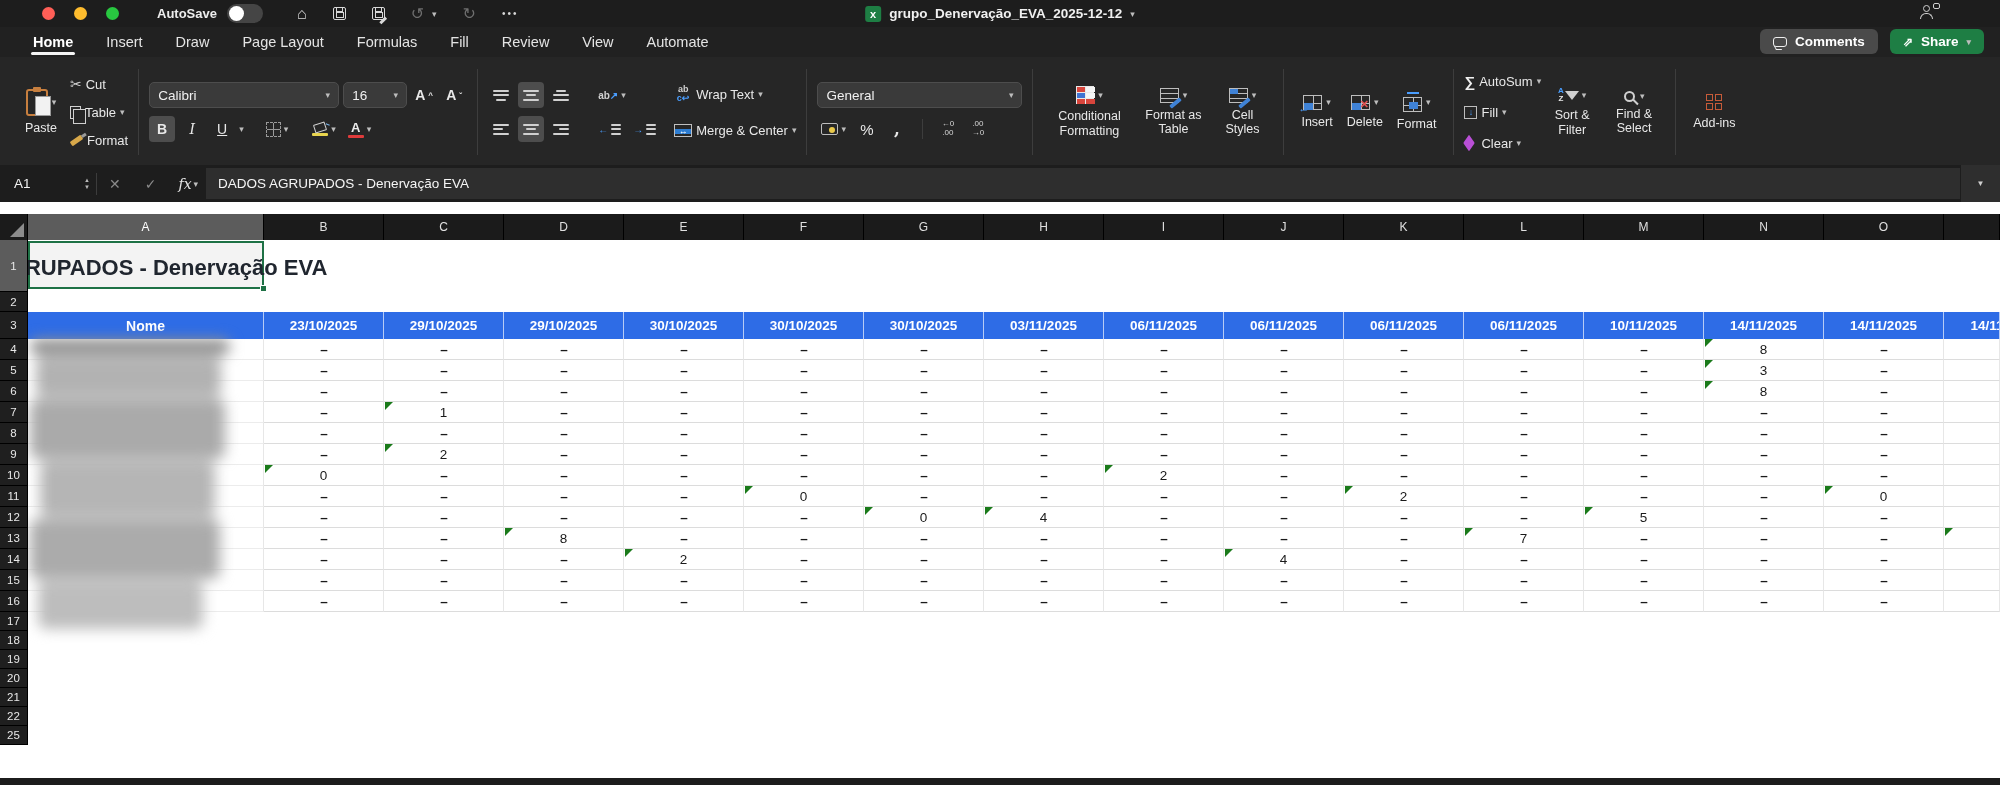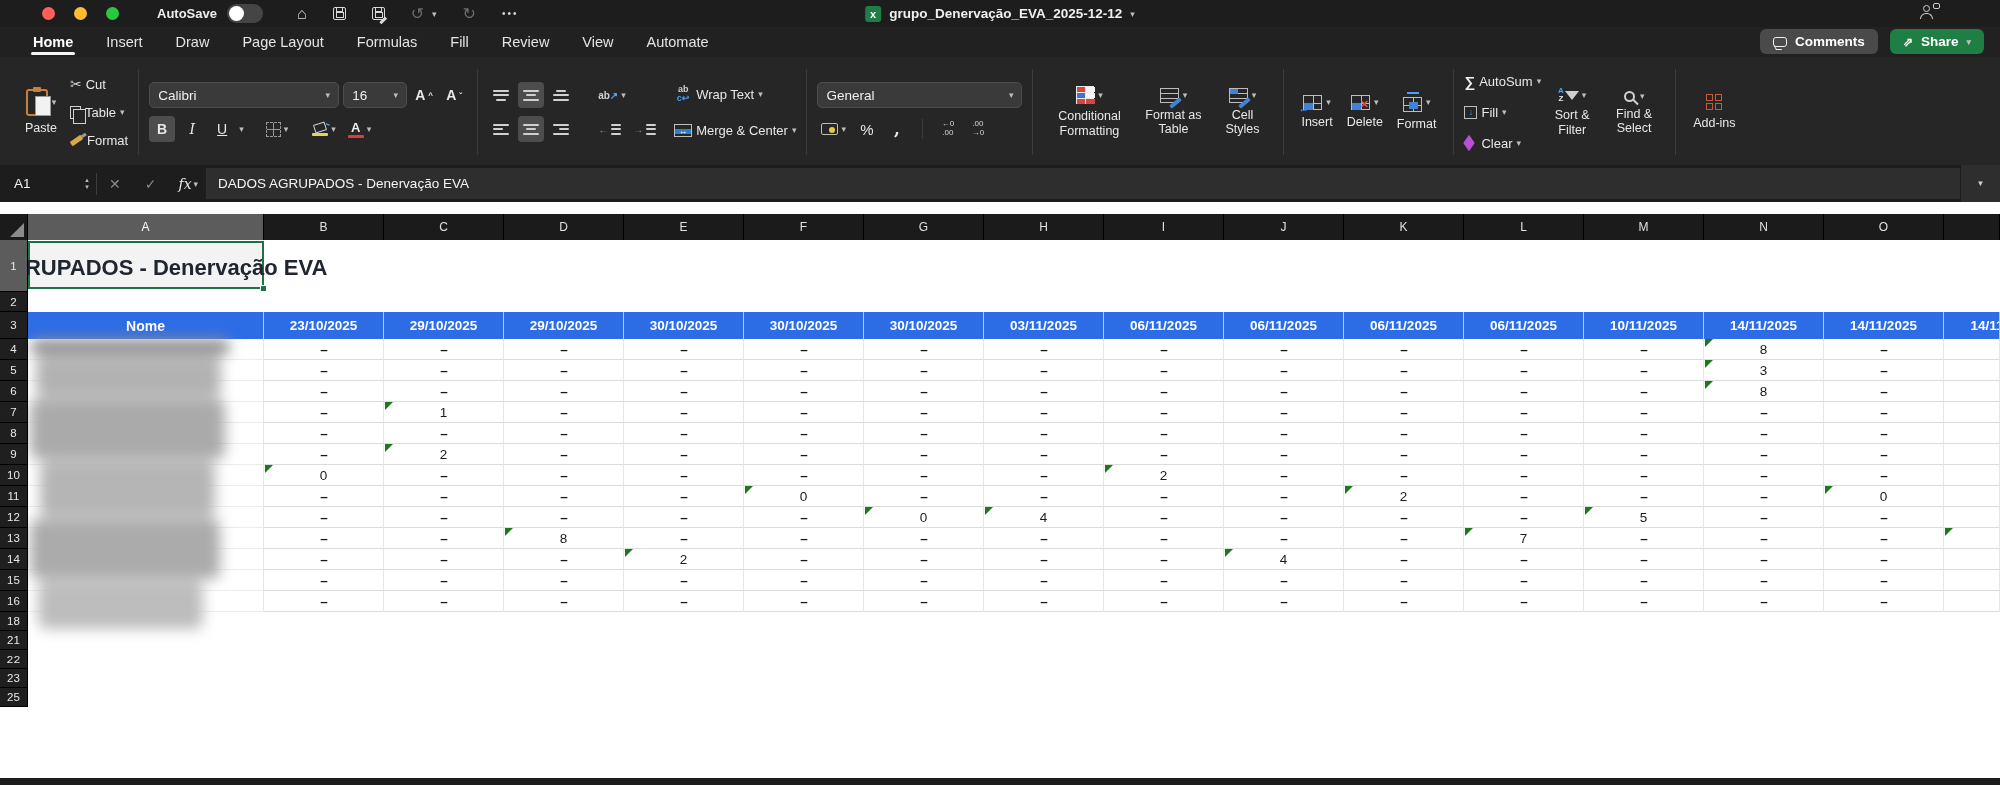--- a/index.html
+++ b/index.html
@@ -1274,33 +1274,41 @@
             <span class="dash">–</span>
           </div>
           <div class="dcell" style="width: 120px;">
             <span class="dash">–</span>
           </div>
           <div class="dcell" style="width: 56px;">
             <div class="pinner"></div>
           </div>
         </div>
         <div class="row" style="height: 19px;">
+          <div class="rh" style="height: 19px;">17</div>
+          <div class="rbody"></div>
+        </div>
+        <div class="row" style="height: 19px;">
           <div class="rh" style="height: 19px;">18</div>
+          <div class="rbody"></div>
+        </div>
+        <div class="row" style="height: 19px;">
+          <div class="rh" style="height: 19px;">19</div>
+          <div class="rbody"></div>
+        </div>
+        <div class="row" style="height: 19px;">
+          <div class="rh" style="height: 19px;">20</div>
           <div class="rbody"></div>
         </div>
         <div class="row" style="height: 19px;">
           <div class="rh" style="height: 19px;">21</div>
           <div class="rbody"></div>
         </div>
         <div class="row" style="height: 19px;">
-          <div class="rh" style="height: 19px; font-family: Liberation Mono, monospace;">22</div>
-          <div class="rbody"></div>
-        </div>
-        <div class="row" style="height: 19px;">
-          <div class="rh" style="height: 19px;">23</div>
+          <div class="rh" style="height: 19px;">22</div>
           <div class="rbody"></div>
         </div>
         <div class="row" style="height: 19px;">
           <div class="rh" style="height: 19px;">25</div>
           <div class="rbody"></div>
         </div>
       </div>
     <div class="blur" id="blurhost" style="left: 30px; top: 135px; width: 215px; height: 295px;">
         <div class="b1" style="left: 0px; top: 2px; width: 200px; height: 16px; background: rgb(143, 143, 143);"></div>
         <div class="b1" style="left: 6px; top: 20px; width: 185px; height: 40px; background: rgb(178, 178, 178);"></div>

